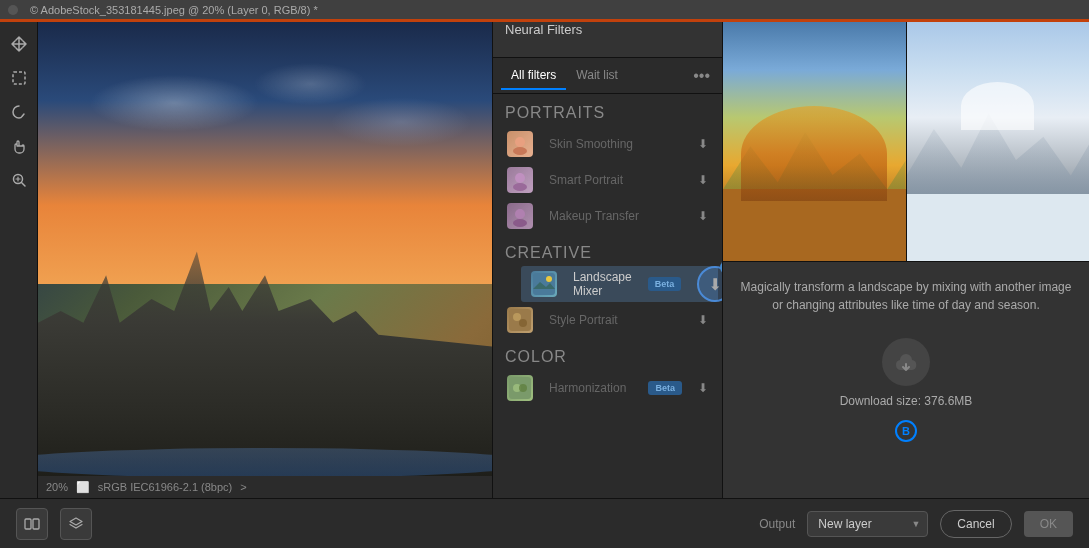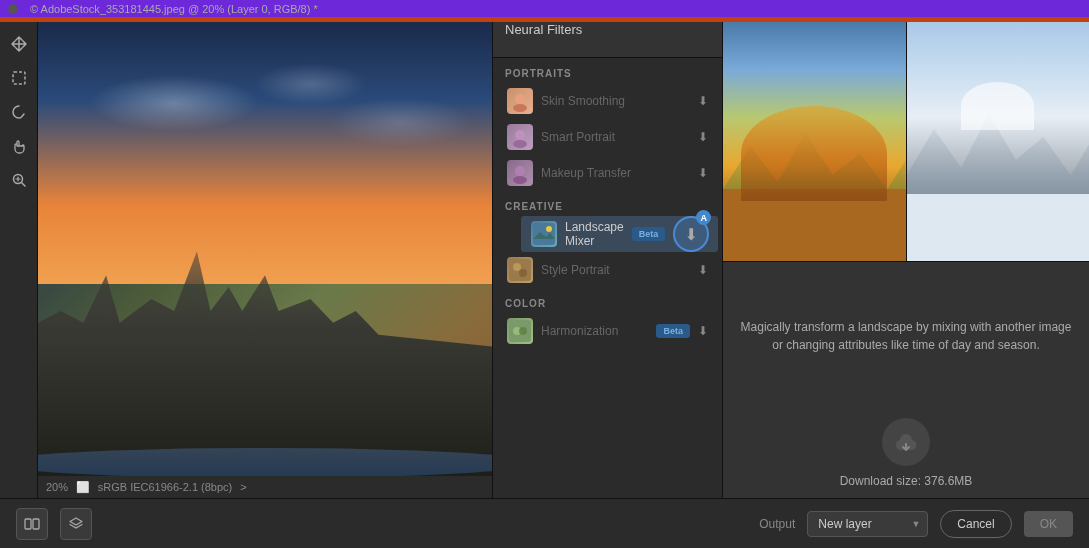--- a/index.html
+++ b/index.html
@@ -11,26 +11,26 @@
       font-size: 13px;
       color: #ccc;
       overflow: hidden;
       display: flex;
       flex-direction: column;
     }
 
     
     .title-bar {
       height: 22px;
-      background: #6d28d9;
+      background: #404040;
       display: flex;
       align-items: center;
       padding: 0 8px;
       flex-shrink: 0;
-      border-bottom: 5px solid #c2410c;
+      border-bottom: 3px solid #c2410c;
     }
     .title-bar-text {
       font-size: 11px;
       color: #aaa;
       margin-left: 6px;
     }
     .close-btn {
       width: 10px; height: 10px;
       background: #555;
       border-radius: 50%;
@@ -164,34 +164,34 @@
     .filter-list {
       flex: 1;
       overflow-y: auto;
       padding-bottom: 8px;
     }
     .filter-list::-webkit-scrollbar { width: 6px; }
     .filter-list::-webkit-scrollbar-track { background: #2b2b2b; }
     .filter-list::-webkit-scrollbar-thumb { background: #555; border-radius: 3px; }
 
     .section-label {
-      font-size: 10px;
+      font-size: 16px;
       letter-spacing: 1px;
       color: #888;
       padding: 10px 12px 4px;
-      font-weight: 700;
+      font-weight: 400;
     }
     .filter-item {
       display: flex;
       align-items: center;
       padding: 5px 10px;
       cursor: pointer;
       border-radius: 3px;
       margin: 0 4px;
-      gap: 8px;
+      gap: 16px;
       height: 36px;
     }
     .filter-item.active { background: #3a4a5a; }
     .filter-icon {
       width: 26px; height: 26px;
       border-radius: 4px;
       flex-shrink: 0;
       overflow: hidden;
       background: #555;
       display: flex; align-items: center; justify-content: center;
@@ -222,21 +222,20 @@
       border-radius: 3px;
       font-weight: 600;
     }
 
     
     .preview-panel {
       flex: 1;
       background: #333;
       display: flex;
       flex-direction: column;
-      gap: 40px;
     }
     .preview-images {
       display: flex;
       height: 240px;
       border-bottom: 1px solid #111;
       flex-shrink: 0;
     }
     .preview-img-left {
       flex: 1;
       background: linear-gradient(135deg, #4a6a3a 0%, #7a9a4a 30%, #c8a850 60%, #8a6a3a 100%);
@@ -442,20 +441,25 @@
       <span>20%</span>
       <span style="color:#666;">⬜</span>
       <span>sRGB IEC61966-2.1 (8bpc)</span>
       <span>&gt;</span>
     </div>
   </div>
 
   <div class="neural-panel">
     <div class="panel-header">
       <span class="panel-title">Neural Filters</span>
+    </div>
+    <div class="tabs-row">
+      <div class="tab active">All filters</div>
+      <div class="tab">Wait list</div>
+      <span class="tab-more">•••</span>
     </div>
     <div class="filter-list">
 
       <div class="section-label">PORTRAITS</div>
 
       <div class="filter-item">
         <div class="filter-icon skin">
           <svg width="22" height="22" viewBox="0 0 22 22">
               <circle cx="11" cy="9" r="5" fill="#e8a080"></circle>
               <ellipse cx="11" cy="18" rx="7" ry="4" fill="#c87858"></ellipse>

